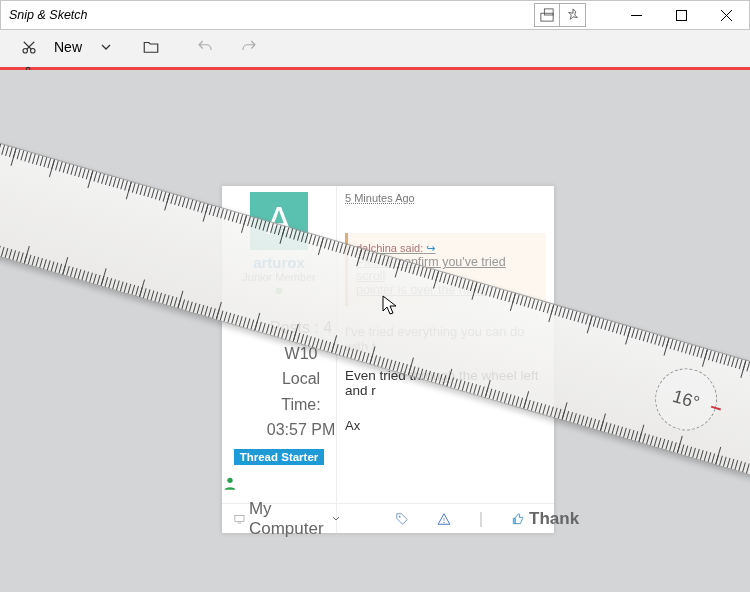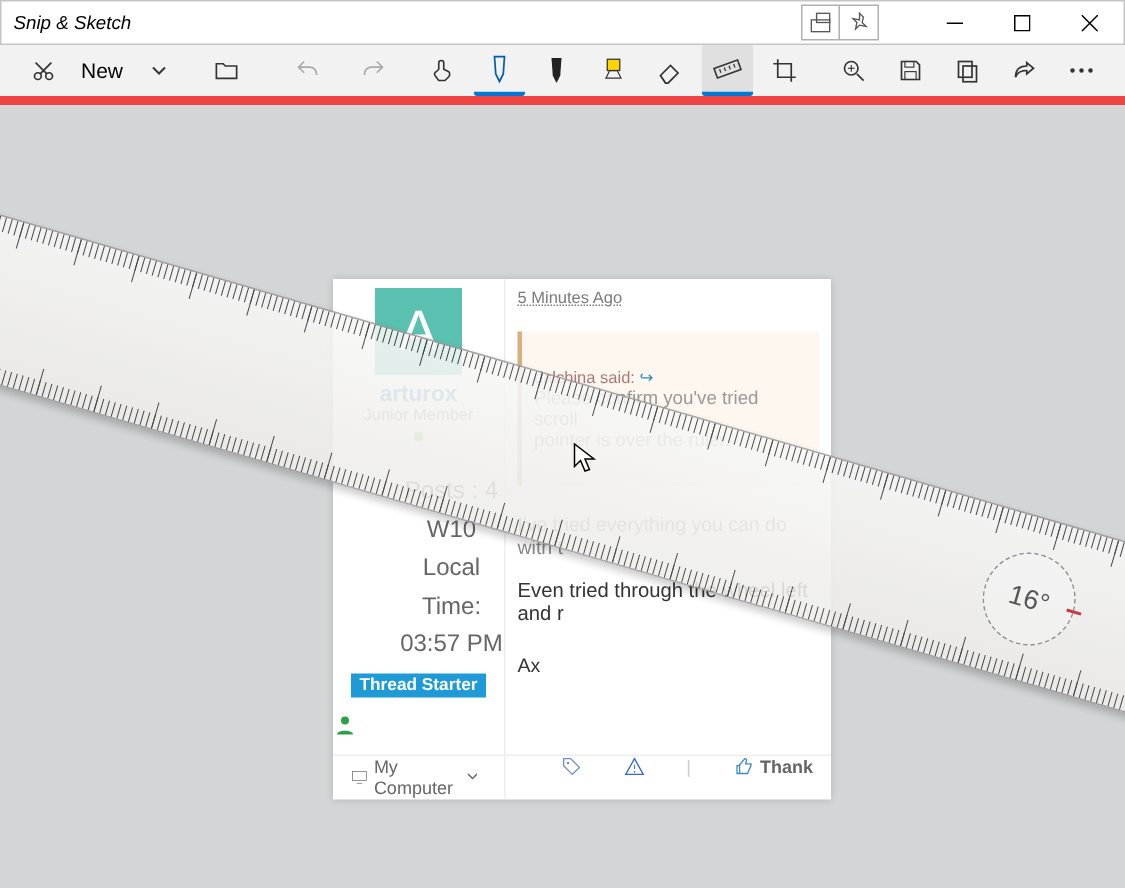--- a/index.html
+++ b/index.html
@@ -9,22 +9,22 @@
             justify-content:space-between;background:#fff;font-size:12.5px;color:#000;}
   .titlebar .title{padding-left:8px;font-style:italic;}
   .titlebar .right{display:flex;height:100%;}
   .pin-group{display:flex;border:1px solid #b0b0b0;height:24px;margin-top:2px;margin-right:28px;}
   .pin-group div{width:25px;display:flex;align-items:center;justify-content:center;
                  border-right:1px solid #b0b0b0;}
   .pin-group div:last-child{border-right:none;}
   .winbtns{display:flex;height:100%;}
   .winbtns div{width:45px;display:flex;align-items:center;justify-content:center;}
   
-  .toolbar{height:40px;background:#f2f2f2;border-bottom:6px solid #ef4444;
-           display:flex;padding:0 10px;position:relative;}
+  .toolbar{height:40px;background:#f2f2f2;border-bottom:3px solid #ef4444;
+           display:flex;padding:0 10px;position:relative;flex-direction:column;}
   .tbtn{width:34px;height:34px;display:flex;align-items:center;justify-content:center;
         margin:0 2px;border-radius:2px;}
   .tbtn.selected{background:#e0e0e0;}
   .tbtn.underlined{border-bottom:3px solid #0078d4;}
   .new-group{display:flex;align-items:center;gap:6px;}
   .new-label{font-size:14px;margin-right:6px;}
   .spacer{flex:1;}
   
   .canvas{position:relative;width:100%;height:calc(592px - 70px);background:#d4d5d7;
           overflow:hidden;}
@@ -36,28 +36,28 @@
           display:flex;align-items:center;justify-content:center;color:#fff;font-size:38px;}
   .uname{color:#3a8cc1;font-weight:bold;font-size:15px;}
   .urank{font-size:11px;color:#888;}
   .badge-dot{width:6px;height:6px;background:#8c8;display:inline-block;border-radius:1px;margin-top:4px;}
   .meta{font-size:16px;color:#666;margin-top:18px;line-height:1.6;margin-left:44px;}
   .starter{background:#1e9bd6;color:#fff;font-weight:bold;font-size:11.5px;
            padding:2px 6px;display:inline-block;margin-top:6px;}
   .person{color:#2aa04a;font-size:16px;margin-top:10px;}
   .post .body{flex:1;padding:4px 8px;font-size:13px;color:#333;position:relative;}
   .timestamp{font-size:11px;color:#7a7a7a;text-decoration:underline dotted;text-align:right;}
-  .quote{border-left:3px solid #d8b07e;background:#fdf7ef;padding:24px 8px;margin-top:16px;
-         font-size:12.5px;color:#9b9b9b;}
+  .quote{border-left:3px solid #d8b07e;background:#fdf7ef;padding:9px 8px;margin-top:28px;
+         font-size:12.5px;color:#9b9b9b;text-decoration:underline;}
   .quote-from{font-size:11px;color:#a77;}
   .bodytext{margin-top:18px;color:#888;font-size:13px;}
   .bodytext2{margin-top:14px;color:#333;font-size:13.5px;}
   .sign{margin-top:20px;color:#333;}
   .postfoot{position:absolute;bottom:0;left:0;right:0;height:30px;border-top:1px solid #eee;
-            display:flex;align-items:flex-start;padding:0 12px;font-size:12px;color:#666;gap:28px;}
+            display:flex;align-items:center;padding:0 12px;font-size:17px;color:#666;gap:28px;}
   .postfoot .comp{display:flex;align-items:center;gap:4px;}
   
   .ruler-wrap{position:absolute;left:50%;top:50%;
               transform:translate(-50%,-70%) rotate(16.2deg);pointer-events:none;}
   .ruler{width:1100px;height:110px;
          background:linear-gradient(to bottom,#f7f7f6,#eeedeb);
          border-top:1px solid #999;border-bottom:1px solid #999;
          box-shadow:0 3px 6px rgba(0,0,0,0.25);
          opacity:0.88;position:relative;}
   

